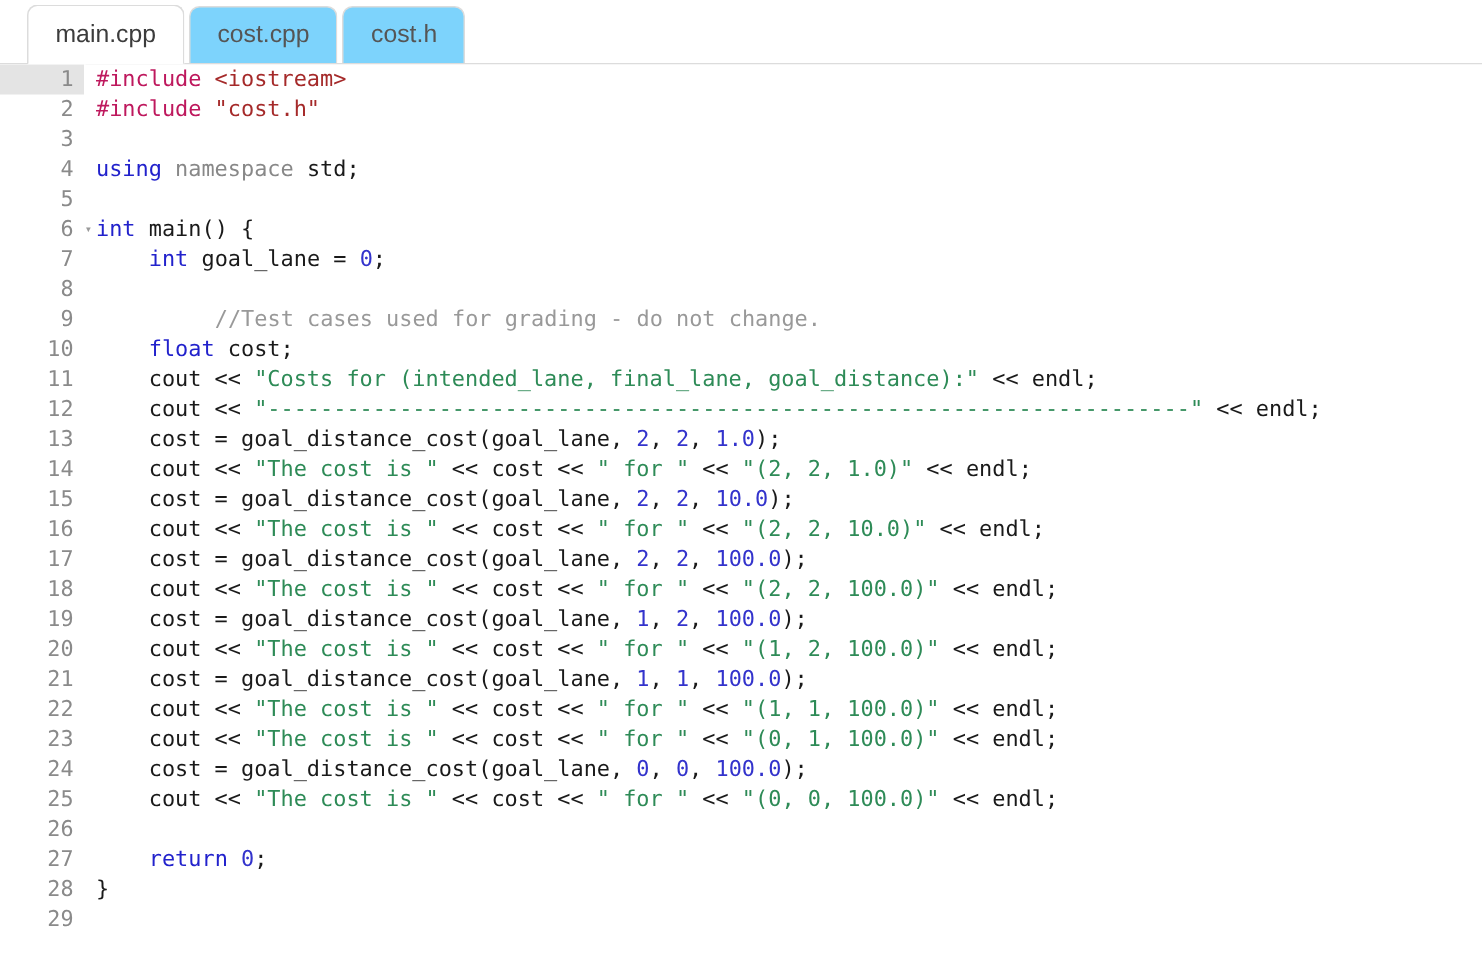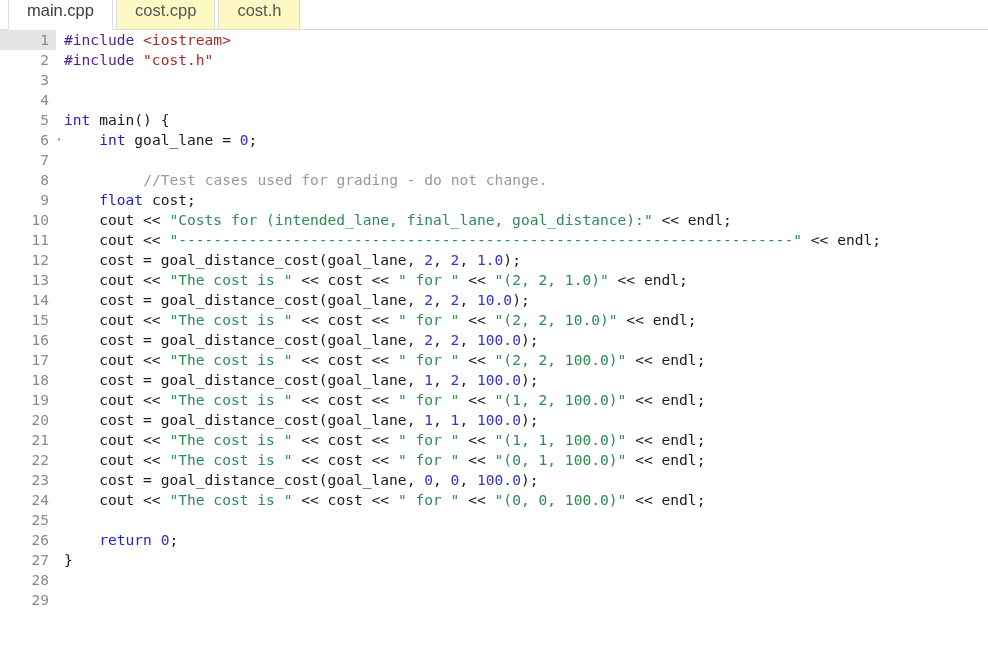--- a/index.html
+++ b/index.html
@@ -10,43 +10,43 @@
   body {
     width: 988px;
     height: 649px;
     overflow: hidden;
     font-family: "DejaVu Sans Mono", "Liberation Mono", monospace;
   }
 
   
   #tabbar {
     position: relative;
-    height: 30px;
+    height: 43px;
     background: #ffffff;
     border-bottom: 1px solid #dcdcdc;
     display: flex;
     align-items: flex-end;
-    padding-left: 8px;
+    padding-left: 18px;
     box-sizing: border-box;
   }
   .tab {
     position: relative;
     height: 38px;
     display: flex;
     align-items: center;
     justify-content: center;
     padding: 0 18px;
     border: 1px solid #dcdcdc;
     border-bottom: none;
     border-top-left-radius: 7px;
     border-top-right-radius: 7px;
     font-family: "Liberation Sans", sans-serif;
     font-size: 16.5px;
     color: #555555;
-    background: #fef9c3;
+    background: #7dd3fc;
     margin-right: 3px;
     box-sizing: border-box;
     white-space: nowrap;
     cursor: pointer;
   }
   .tab.active {
     background: #ffffff;
     color: #3c3c3c;
     height: 40px;
     margin-bottom: -1px;
@@ -106,21 +106,21 @@
     height: 20px;
     line-height: 20px;
     white-space: pre;
     font-family: "DejaVu Sans Mono", "Liberation Mono", monospace;
     font-size: 14.6px;
     color: #222222;
     letter-spacing: 0px;
   }
 
   
-  .t-pre   { color: #4c1d95; }
+  .t-pre   { color: #be185d; }
   .t-inc   { color: #a52a2a; }
   .t-kw    { color: #2222cc; }
   .t-ns    { color: #888888; }
   .t-plain { color: #1a1a1a; }
   .t-str   { color: #2e8b57; }
   .t-num   { color: #3333cc; }
   .t-com   { color: #999999; margin-left: 44px; }
 </style>
 </head>
 <body>
@@ -160,20 +160,21 @@
       <div class="gline">25</div>
       <div class="gline">26</div>
       <div class="gline">27</div>
       <div class="gline">28</div>
       <div class="gline">29</div>
     </div>
   <div id="code">
       <div class="cline"><span class="t-pre">#include </span><span class="t-inc">&lt;iostream&gt;</span></div>
       <div class="cline"><span class="t-pre">#include </span><span class="t-inc">"cost.h"</span></div>
       <div class="cline">&nbsp;</div>
+      <div class="cline"><span class="t-kw">using </span><span class="t-ns">namespace </span><span class="t-plain">std;</span></div>
       <div class="cline">&nbsp;</div>
       <div class="cline"><span class="t-kw">int </span><span class="t-plain">main() {</span></div>
       <div class="cline"><span class="t-plain">    </span><span class="t-kw">int </span><span class="t-plain">goal_lane = </span><span class="t-num">0</span><span class="t-plain">;</span></div>
       <div class="cline">&nbsp;</div>
       <div class="cline"><span class="t-plain">    </span><span class="t-com">//Test cases used for grading - do not change.</span></div>
       <div class="cline"><span class="t-plain">    </span><span class="t-kw">float </span><span class="t-plain">cost;</span></div>
       <div class="cline"><span class="t-plain">    cout &lt;&lt; </span><span class="t-str">"Costs for (intended_lane, final_lane, goal_distance):"</span><span class="t-plain"> &lt;&lt; endl;</span></div>
       <div class="cline"><span class="t-plain">    cout &lt;&lt; </span><span class="t-str">"----------------------------------------------------------------------"</span><span class="t-plain"> &lt;&lt; endl;</span></div>
       <div class="cline"><span class="t-plain">    cost = goal_distance_cost(goal_lane, </span><span class="t-num">2</span><span class="t-plain">, </span><span class="t-num">2</span><span class="t-plain">, </span><span class="t-num">1.0</span><span class="t-plain">);</span></div>
       <div class="cline"><span class="t-plain">    cout &lt;&lt; </span><span class="t-str">"The cost is "</span><span class="t-plain"> &lt;&lt; cost &lt;&lt; </span><span class="t-str">" for "</span><span class="t-plain"> &lt;&lt; </span><span class="t-str">"(2, 2, 1.0)"</span><span class="t-plain"> &lt;&lt; endl;</span></div>

